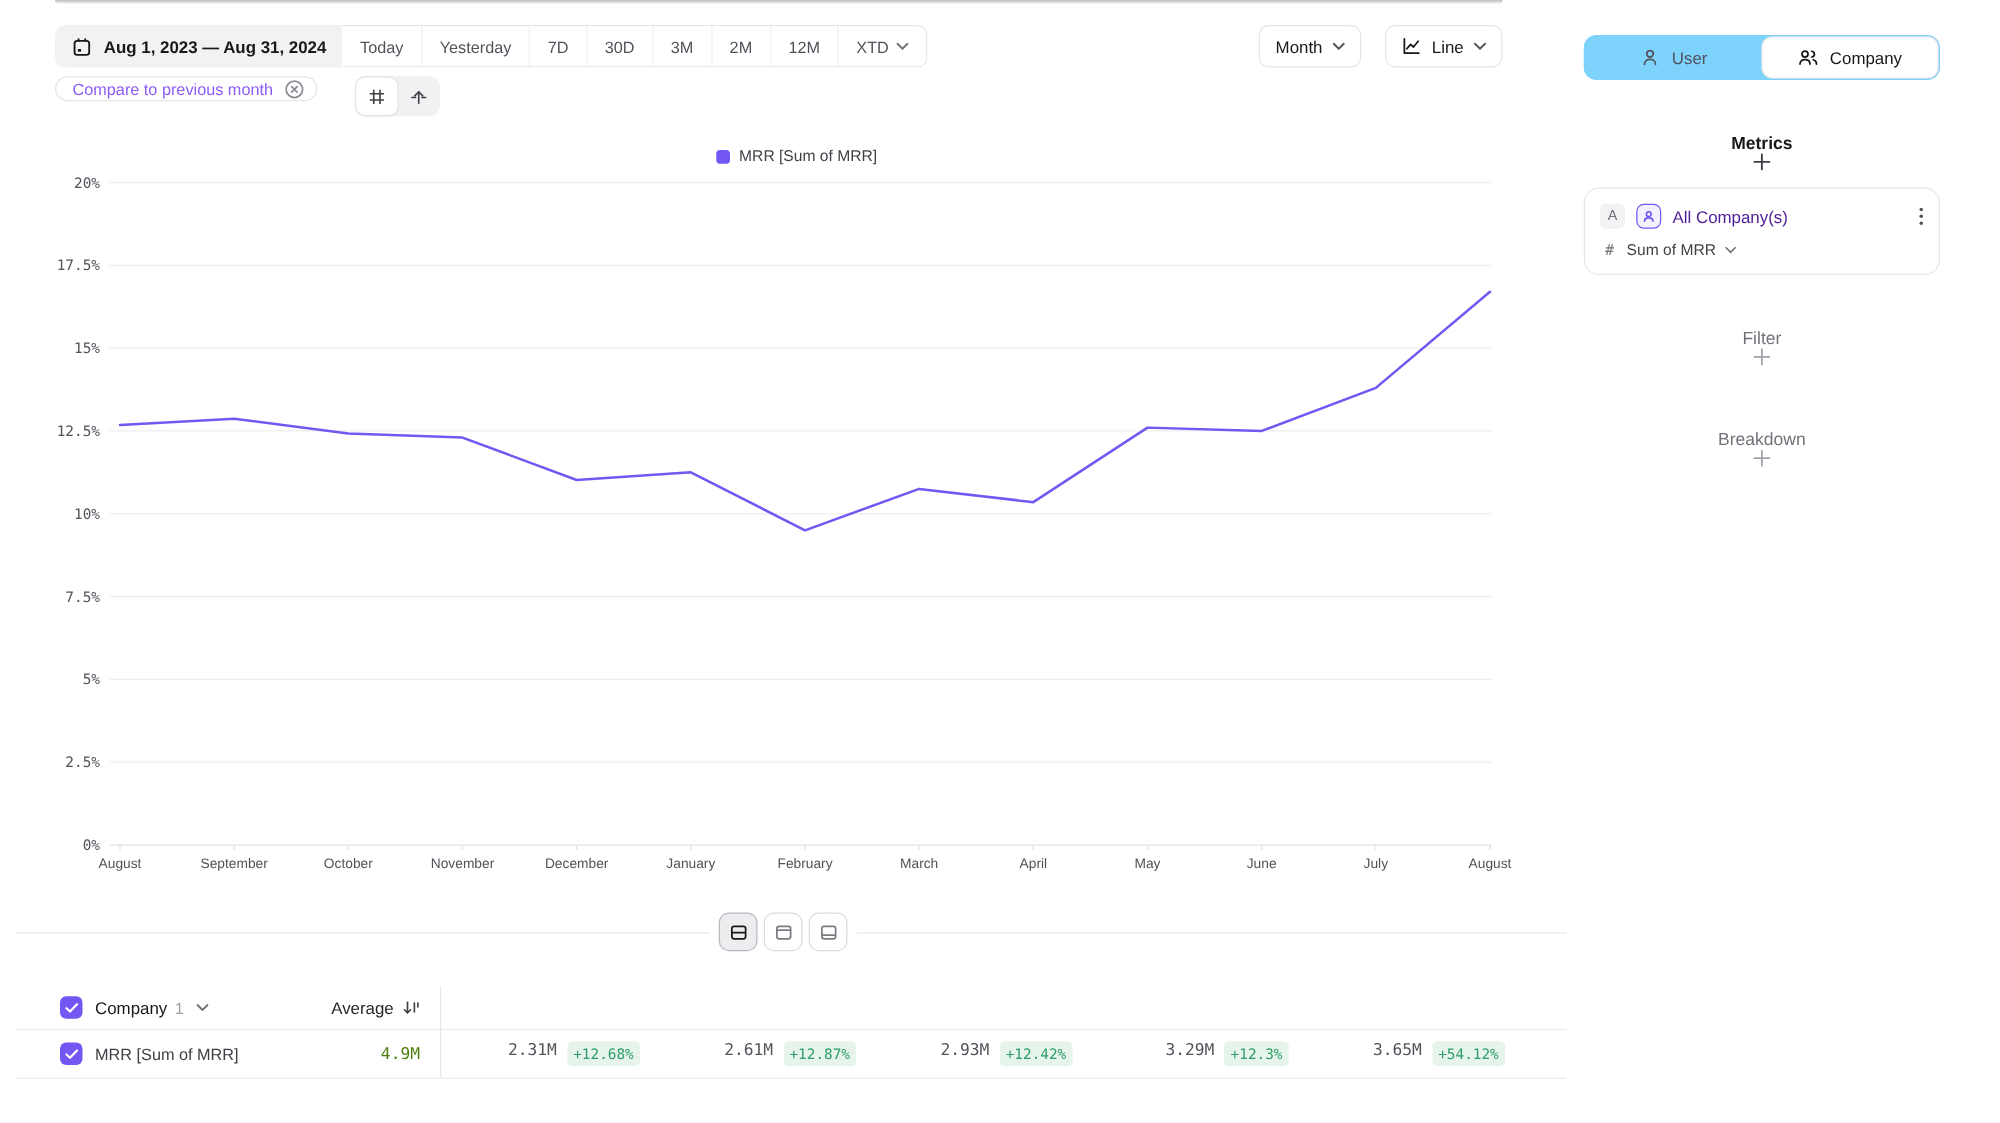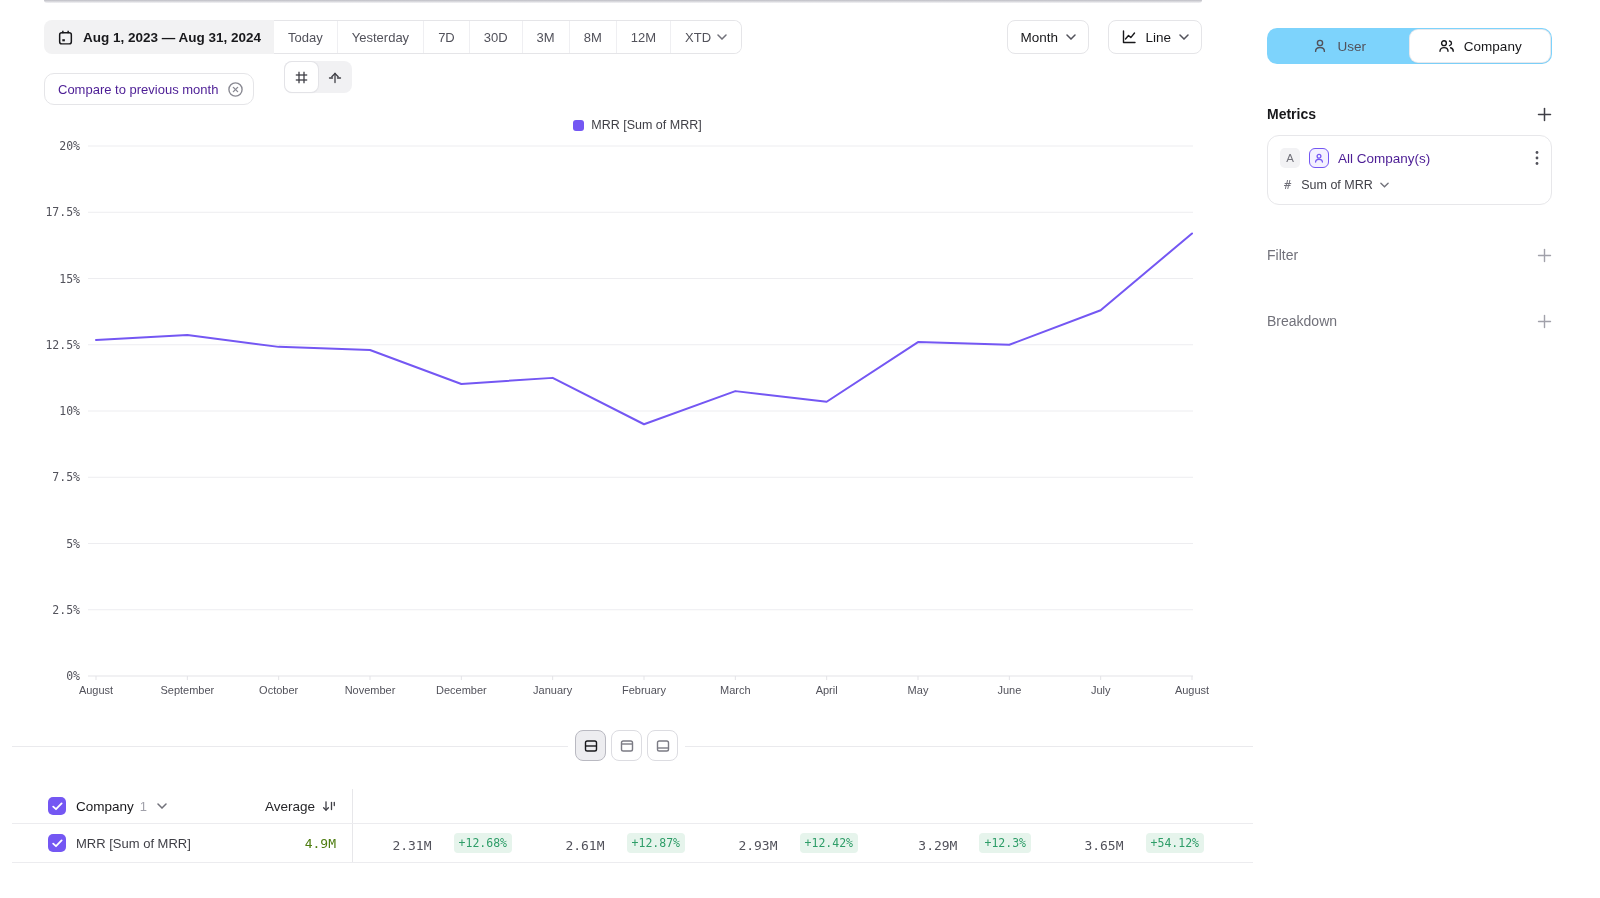--- a/index.html
+++ b/index.html
@@ -27,23 +27,23 @@
     display:flex; align-items:center; gap:6px; background:#fff; }
   #quick-ranges .range-btn:first-child { border-left:none; }
 
   .dd-btn { position:absolute; top:20px; height:34px; display:flex; align-items:center; gap:8px;
     padding:0 12px; border:1px solid #e5e5e8; border-radius:8px; background:#fff;
     font-size:13.5px; font-weight:500; color:#18181b; }
   #month-btn { right:174px;align-items:center; }
   #line-btn  { right:61px; }
 
   
-  #compare-chip { position:absolute; top:61px; left:32px; height:32px; display:flex; align-items:center;
+  #compare-chip { position:absolute; top:61px; left:32px; height:20px; display:flex; align-items:center;
     gap:9px; padding:0 9px 0 13px; border:1px solid #e5e5e8; border-radius:10px; background:#fff;
-    font-size:13px; font-weight:500; color:#4c1d95;margin-top:12px; }
+    font-size:13px; font-weight:500; color:#8b5cf6; }
   #icon-group { position:absolute; top:61px; left:272px; height:32px; display:flex; align-items:center;
     background:#f1f1f3; border-radius:8px; padding:1px; }
   .icon-toggle { width:33px; height:30px; display:flex; align-items:center; justify-content:center; border-radius:7px; }
   .icon-toggle.active { background:#fff; box-shadow:0 0 0 1px #e3e3e7, 0 1px 2px rgba(24,24,27,.05); }
 
   
   #legend { position:absolute; top:118px; left:0; width:100%; display:flex; justify-content:center;
     align-items:center; gap:7px; font-size:12.5px; color:#3f3f46; }
   .legend-swatch { width:11px; height:11px; border-radius:3px; background:#7457f3; }
   #chart-svg { position:absolute; top:135px; left:0; }
@@ -63,33 +63,33 @@
   .t-left .spacer { flex:1; }
   .checkbox { width:18px; height:18px; border-radius:5px; background:#7457f3; display:flex;
     align-items:center; justify-content:center; flex:none; }
   #group-label { font-size:13.5px; font-weight:500; color:#18181b; }
   #group-count { font-size:13px; color:#a1a1aa; margin-left:-4px; }
   #avg-header { display:flex; align-items:center; gap:7px; font-size:13.5px; font-weight:500; color:#27272a; }
   #row-label { font-size:13px; color:#3f3f46; }
   #avg-value { font-size:13px; color:#4d7c0f; }
   .cols { display:flex; height:100%; align-items:center; }
   .col-h { width:173px; text-align:right; padding-right:14px; font-size:13px; font-weight:500; color:#27272a; }
-  .cell { width:173px; display:flex; justify-content:flex-end; align-items:flex-end; gap:22px; padding-right:14px; }
+  .cell { width:173px; display:flex; justify-content:flex-end; align-items:flex-start; gap:8px; padding-right:14px; }
   .cell-value { font-size:13px; color:#52525b; }
   .delta-badge { font-size:11.5px; color:#2e9d68; background:#e6f4ec; border-radius:4px; padding:3px 5px; }
 
   
   #sidebar { position:absolute; top:0; right:0; width:347px; height:898px; padding:0 48px 0 14px; background:#fff; }
   #view-toggle { margin-top:28px; height:36px; background:#7dd3fc; border-radius:10px; display:flex; padding:2px; }
   .seg { flex:1; display:flex; align-items:center; justify-content:center; gap:9px; font-size:13.5px;
     color:#52525b; border-radius:8px; }
   .seg.active { background:#fff; color:#18181b; font-weight:500;
     box-shadow:0 0 0 1px #e8e8ec, 0 1px 2px rgba(24,24,27,.07); }
 
-  .side-row { display:flex; justify-content:space-between; align-items:center; }
+  .side-row { display:flex; justify-content:space-between; align-items:center;flex-direction:column; }
   #metrics-head { margin-top:42px; }
   #metrics-title { font-size:14px; font-weight:700; color:#18181b; }
   #metric-card { margin-top:13px; border:1px solid #e7e7ea; border-radius:12px; padding:12px; }
   .mc-row1 { display:flex; align-items:center; gap:9px; }
   .a-badge { width:20px; height:20px; border-radius:5px; background:#f2f2f4; color:#71717a; font-size:11.5px;
     display:flex; align-items:center; justify-content:center; flex:none; }
   .entity-icon { width:20px; height:20px; border:1.5px solid #7457f3; border-radius:6px; background:#f4f1ff;
     display:flex; align-items:center; justify-content:center; flex:none; }
   #metric-name { font-size:13.5px; color:#4c1d95; flex:1; }
   .mc-row2 { margin-top:10px; display:flex; align-items:center; gap:10px; padding-left:4px; }
@@ -116,21 +116,21 @@
         </svg>
       </span>
       <span>Aug 1, 2023 — Aug 31, 2024</span>
     </button>
     <div id="quick-ranges">
       <button class="range-btn">Today</button>
         <button class="range-btn">Yesterday</button>
         <button class="range-btn">7D</button>
         <button class="range-btn">30D</button>
         <button class="range-btn">3M</button>
-        <button class="range-btn">8M</button>
+        <button class="range-btn">2M</button>
         <button class="range-btn">12M</button>
         <button id="xtd-btn" class="range-btn">
         <span>XTD</span>
         <span style="display:flex">
           <svg width="10" height="6" viewBox="0 0 10 6" fill="none" stroke="#71717a" stroke-width="1.5" stroke-linecap="round">
               <polyline points="1,1 5,5 9,1"></polyline>
             </svg>
         </span>
       </button>
     </div>

